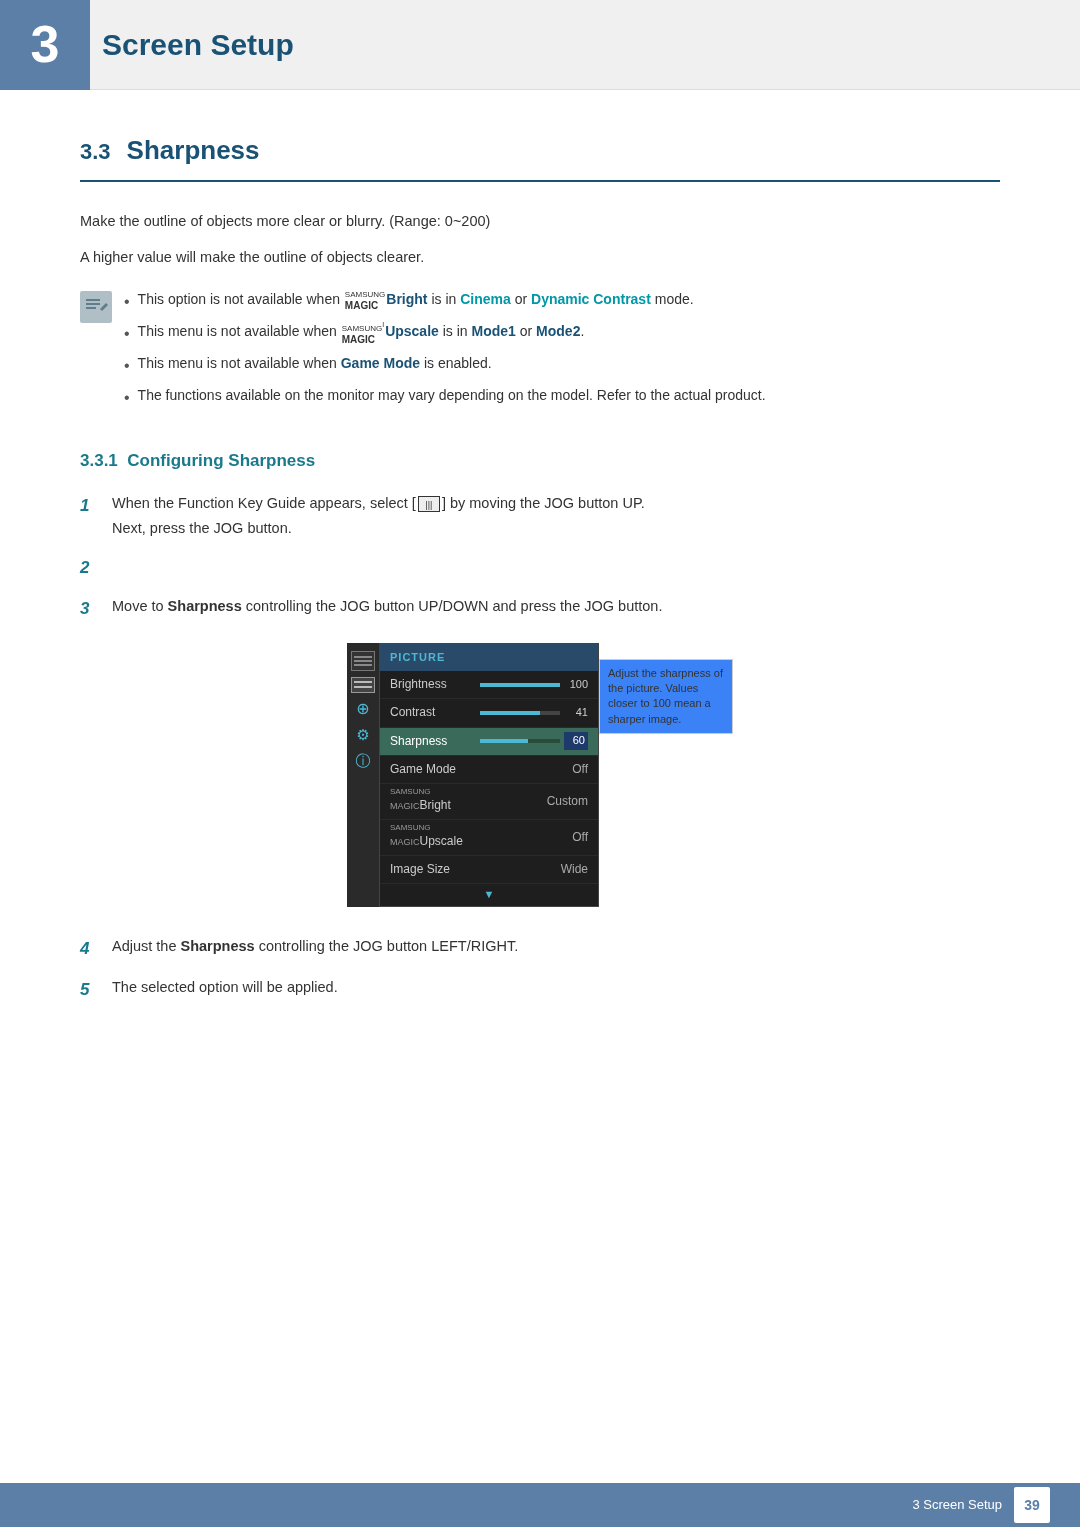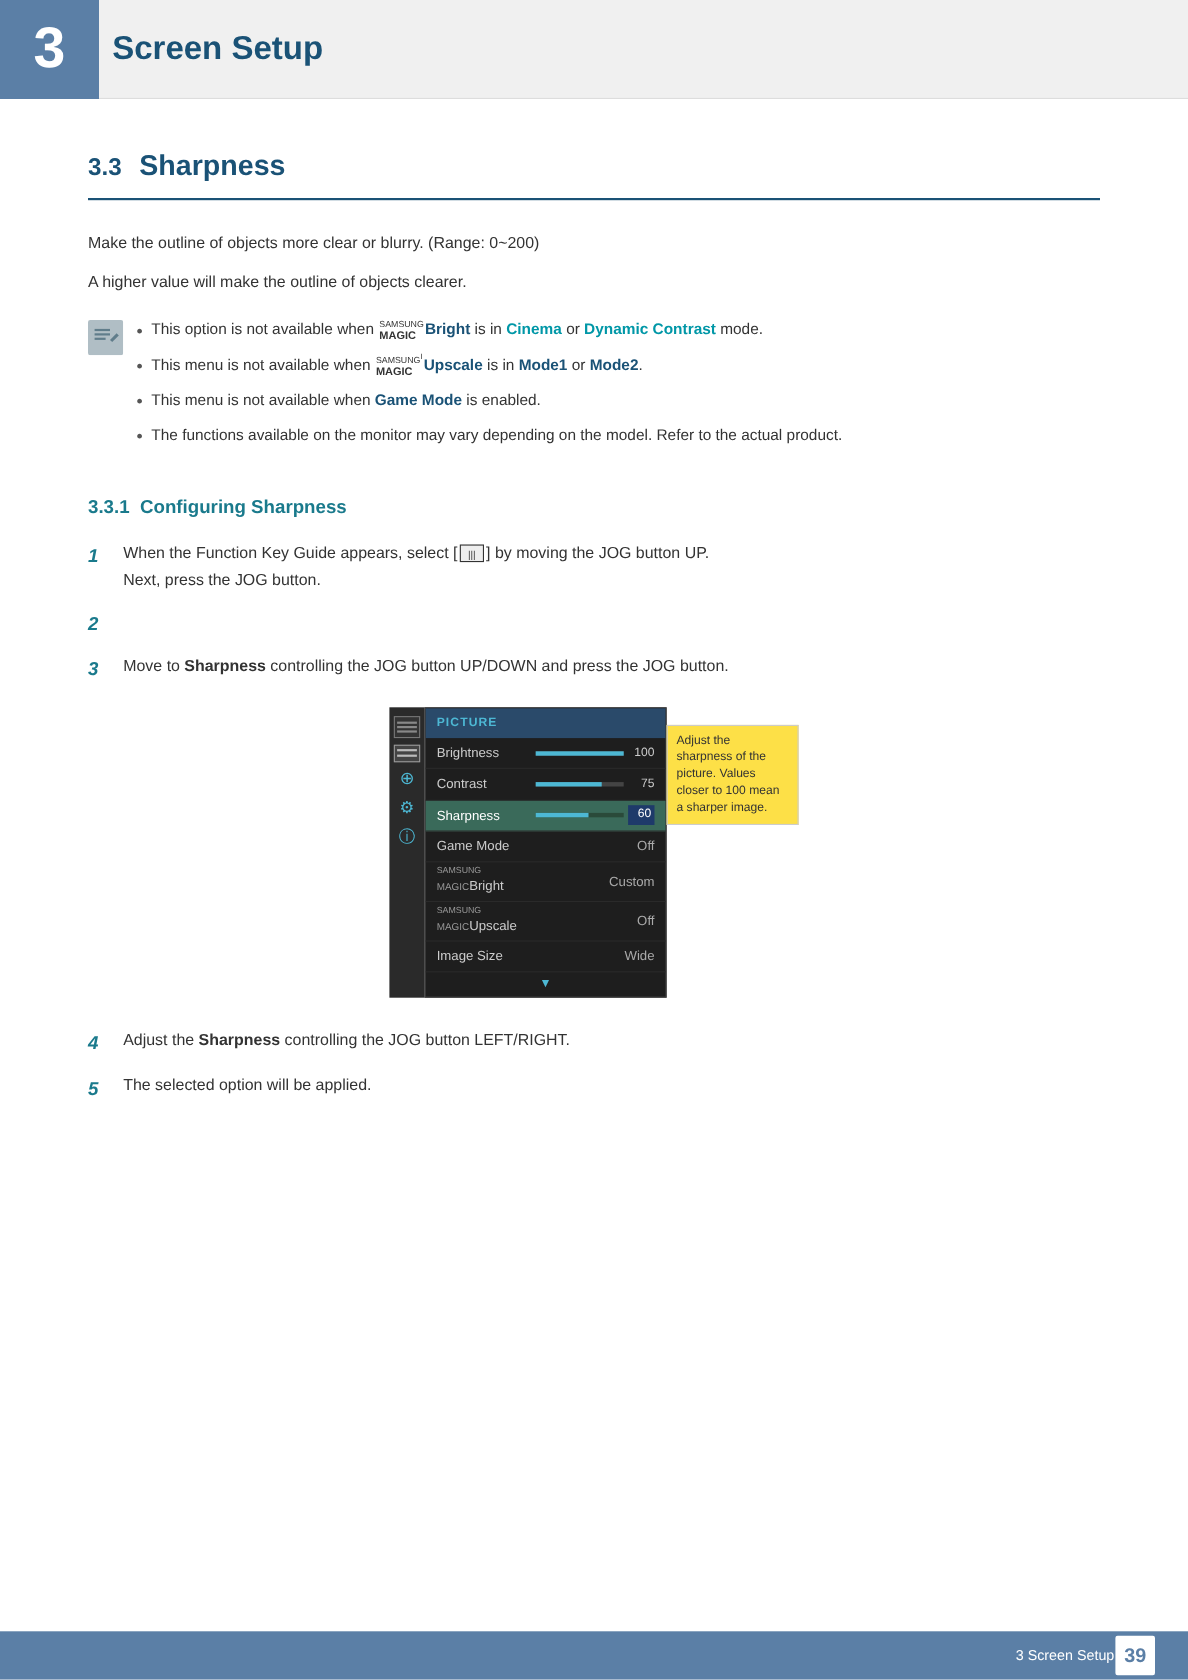--- a/index.html
+++ b/index.html
@@ -238,22 +238,22 @@
       position: absolute;
       left: 0; top: 0;
     }
     .menu-bar-val {
       color: #cccccc;
       font-size: 11px;
       min-width: 24px;
       text-align: right;
     }
     .tooltip-box {
-      width: 120px;
-      background: #fde047;
+      width: 134px;
+      background: #3b82f6;
       border: 1px solid #ccc;
       padding: 6px 8px;
       font-size: 11px;
       color: #333;
       line-height: 1.4;
       align-self: flex-start;
       margin-top: 16px;
     }
     .menu-arrow {
       text-align: center;
@@ -267,31 +267,31 @@
       position: absolute;
       bottom: 0;
       left: 0;
       right: 0;
       height: 44px;
       background: #5b7fa6;
       display: flex;
       align-items: center;
       justify-content: flex-end;
       padding: 0 30px;
-      gap: 1px;
+      gap: 12px;
     }
     .footer-text {
       color: #ffffff;
       font-size: 13px;
     }
     .footer-num {
       background: #ffffff;
       color: #5b7fa6;
       font-weight: bold;
-      font-size: 18px;
+      font-size: 14px;
       width: 36px;
       height: 36px;
       display: flex;
       align-items: center;
       justify-content: center;
       border-radius: 2px;
     }
 
     
     .jog-icon {
@@ -436,21 +436,21 @@
             <span class="menu-bar-val">100</span>
           </div>
         </div>
 
         <div class="menu-row">
           <span>Contrast</span>
           <div class="menu-bar-container">
             <div class="menu-bar-track">
               <div class="menu-bar-fill" style="width:75%;"></div>
             </div>
-            <span class="menu-bar-val">75</span>
+            <span class="menu-bar-val">41</span>
           </div>
         </div>
 
         <div class="menu-row selected">
           <span>Sharpness</span>
           <div class="menu-bar-container">
             <div class="menu-bar-track" style="background:#2a4a3a;">
               <div class="menu-bar-fill" style="width:60%;background:#4db8d4;"></div>
             </div>
             <span class="menu-bar-val" style="background:#1e3a6a;padding:0 3px;color:#fff;font-size:11px;">60</span>

